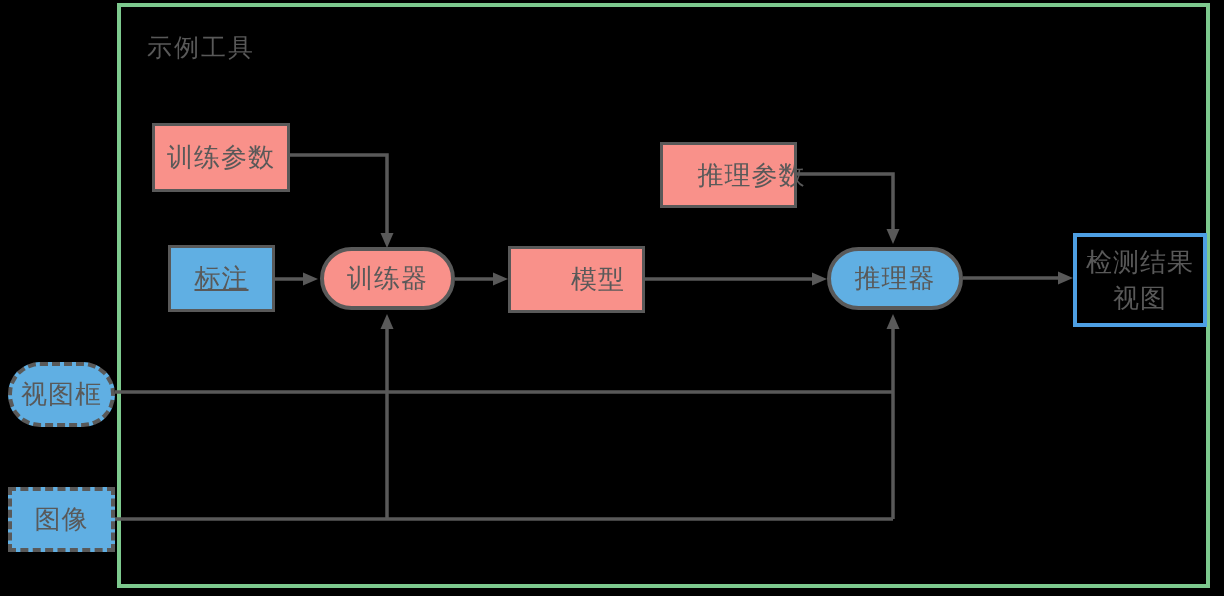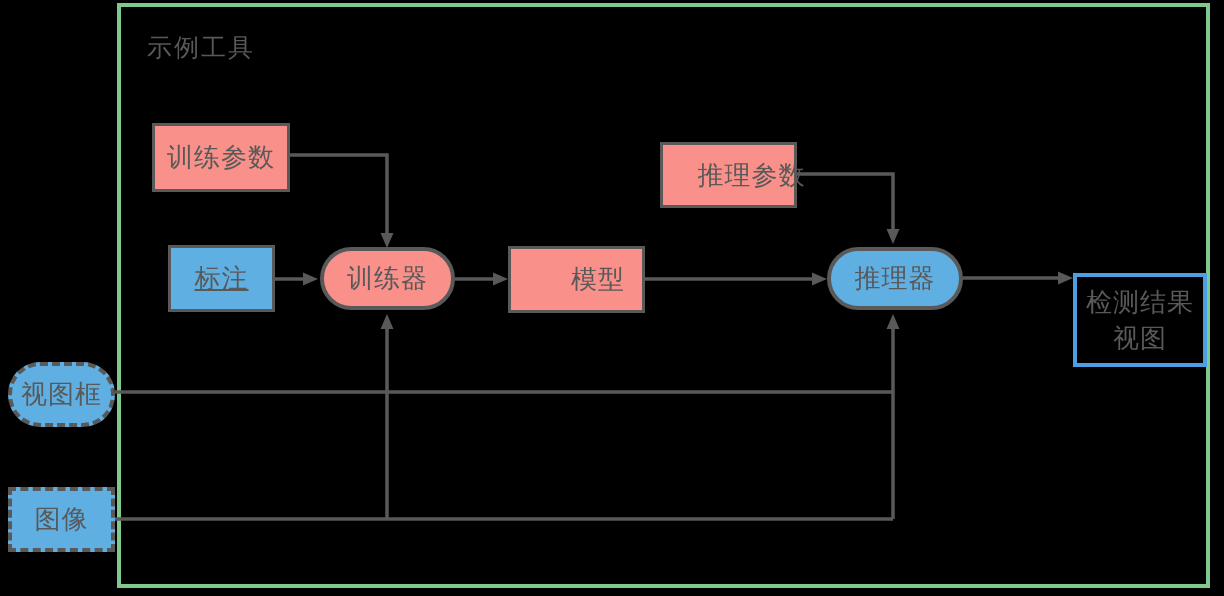--- a/index.html
+++ b/index.html
@@ -58,21 +58,20 @@
     border-radius: 34px;
   }
   .node.dashed {
     border: 4px dashed var(--c-stroke_gray);
   }
   .node.outlined {
     border: 4px solid var(--c-result_view_border);
     background: transparent;
     flex-direction: column;
     line-height: 36px;
-    margin-top: 40px;
   }
   .fill-pink { background: var(--c-node_pink); }
   .fill-blue { background: var(--c-node_blue); }
 
   #node-train-params { left: 152px; top: 123px; width: 138px; height: 69px; }
   #node-annotation   { left: 168px; top: 245px; width: 107px; height: 67px; text-decoration: underline; }
   #node-trainer      { left: 320px; top: 247px; width: 135px; height: 63px; }
   #node-model        { left: 508px; top: 246px; width: 137px; height: 67px; padding-left: 43px; }
   #node-infer-params { left: 660px; top: 142px; width: 137px; height: 66px; padding-left: 46px; }
   #node-inferencer   { left: 827px; top: 247px; width: 136px; height: 63px; }

